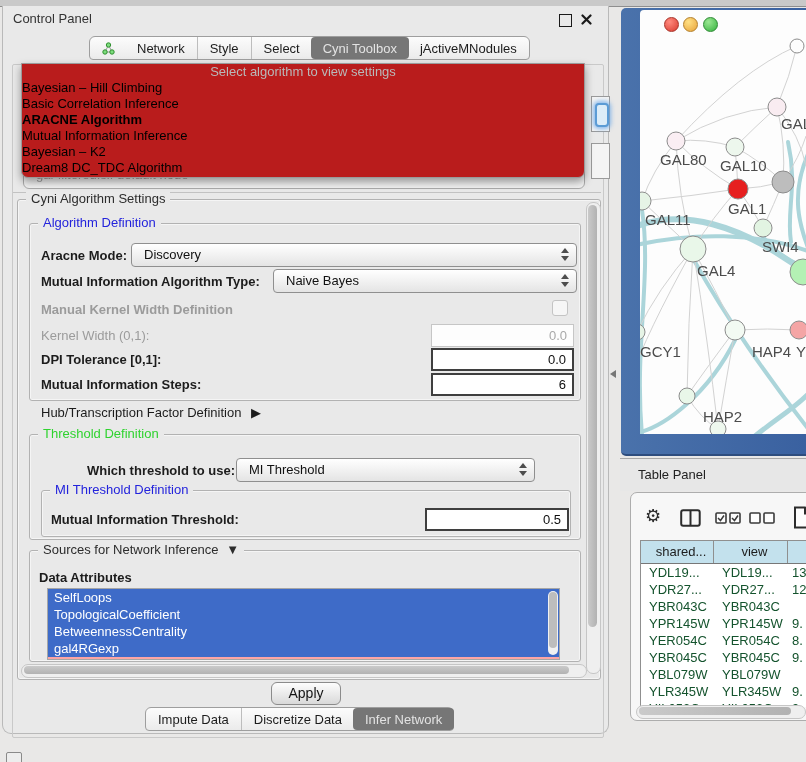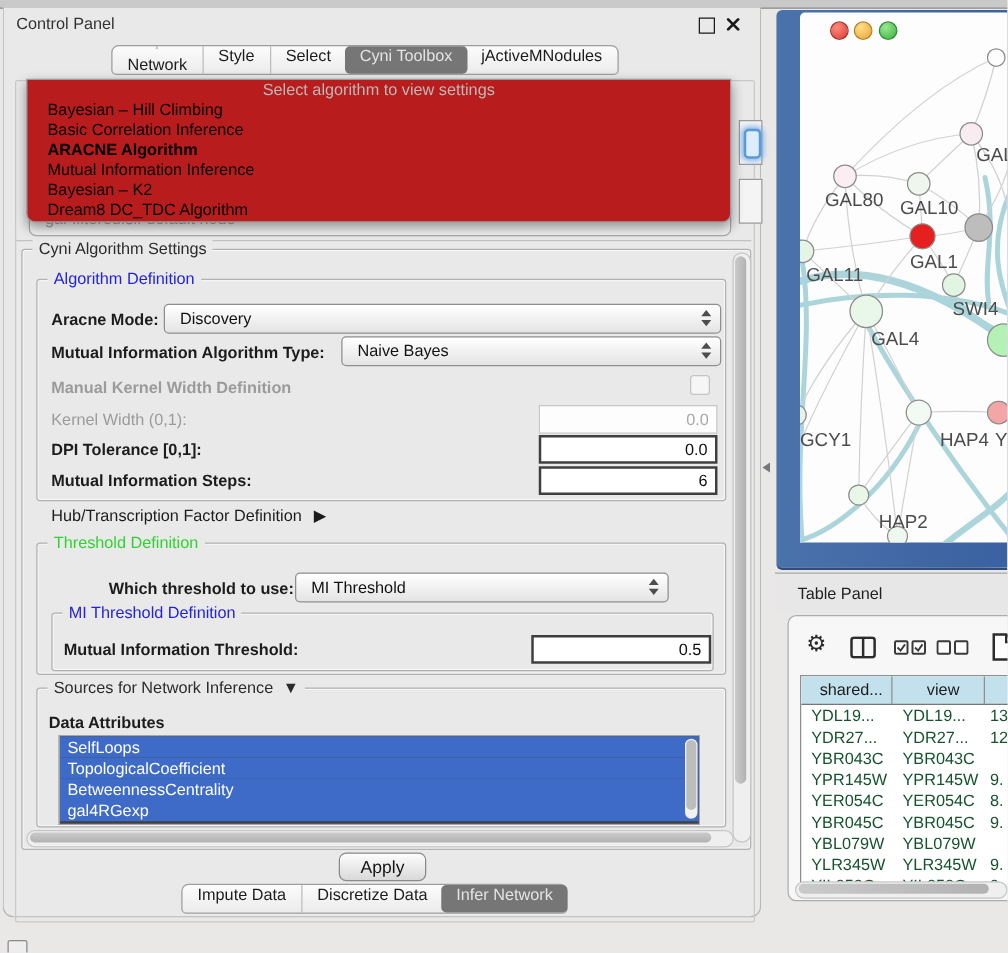--- a/index.html
+++ b/index.html
@@ -18,34 +18,34 @@
     border:1px solid #b9b9b9;border-top:none;border-radius:0 0 9px 9px;}
   #cp-titlebar{left:0;top:0;width:100%;height:26px;}
   #cp-title{left:10px;top:5px;font-size:13px;color:#333;}
   .win-ctl{top:8px;width:11px;height:11px;}
   #float-btn{right:36px;border:1.5px solid #1a1a1a;}
   #close-btn{right:16px;}
 
   
   .tabbar{display:flex;align-items:stretch;height:22px;background:linear-gradient(#fcfcfc,#ebebeb);
     border:1px solid #9e9e9e;border-radius:6px 6px 4px 4px;}
-  .tab{display:flex;align-items:center;gap:5px;padding:0 12px;font-size:13px;color:#1c1c1c;
-    border-left:1px solid #bdbdbd;white-space:nowrap;flex-direction:column;}
+  .tab{display:flex;align-items:center;gap:22px;padding:0 12px;font-size:13px;color:#1c1c1c;
+    border-left:1px solid #bdbdbd;white-space:nowrap;}
   .tab:first-child{border-left:none;}
   .tab.sel{background:#767676;color:#e3e3e3;border-radius:4px;border-left:none;margin:0 -1px;}
   .tab.sel + .tab{border-left:none;}
 
   
   #content-frame{left:9px;top:58px;width:590px;height:672px;border:1px solid #c9c9c9;border-radius:2px;}
   #groove{left:10px;top:186px;width:588px;height:0;border-top:1px solid #c2c2c2;}
 
   
   #algo-popup{left:18px;top:57px;width:562px;height:113px;background:#b91c1c;border:1px solid #9a9a9a;
     border-radius:0 0 7px 7px;box-shadow:0 4px 9px rgba(0,0,0,.38);z-index:30;overflow:hidden;}
-  .popup-row{height:16px;line-height:16px;font-size:13px;padding-left:16px;white-space:nowrap;}
+  .popup-row{height:16px;line-height:16px;font-size:13px;padding-left:0;white-space:nowrap;}
   .popup-hint{color:#b9b9b9;text-align:center;padding-left:0;}
 
   
   .sliver{border:1px solid #9a9a9a;background:#f4f4f4;z-index:5;}
   #focus-btn{left:3px;top:6px;width:10px;height:20px;border:2px solid #5b9bd5;border-radius:4px;
     background:#dcecf8;box-shadow:0 0 4px 2px rgba(106,167,232,.75);}
   #bg-combo{left:20px;top:155px;width:560px;height:26px;border:1px solid #ababab;border-radius:6px;
     background:#f2f2f2;z-index:4;}
   #bg-combo span{display:block;margin:5px 0 0 12px;font-size:13px;color:#a3a3a3;}
 
@@ -63,21 +63,21 @@
   .arrows .up{border-bottom:5px solid #4d4d4d;margin-bottom:3px;}
   .arrows .dn{border-top:5px solid #4d4d4d;}
 
   
   .tfield{background:#fff;border:2px solid #3f3f3f;font-size:13px;color:#0e0e0e;text-align:right;
     padding:0 6px;line-height:19px;height:19px;}
   .tfield.dis{border:1px solid #c6c6c6;color:#a9a9a9;background:#fdfdfd;line-height:21px;height:21px;}
   #mkw-check{width:14px;height:14px;border:1.5px solid #c4c4c4;border-radius:3px;background:#f6f6f6;}
 
   
-  #attr-list{left:44px;top:582px;width:511px;height:70px;background:#404040;border:1px solid #a6a6a6;overflow:hidden;}
+  #attr-list{left:44px;top:582px;width:511px;height:70px;background:#fca5a5;border:1px solid #a6a6a6;overflow:hidden;}
   .attr-item{height:17px;line-height:17px;background:#3e6bc8;color:#fff;font-size:13px;padding-left:6px;}
   #attr-vsb{position:absolute;right:1px;top:2px;width:10px;height:64px;background:#f1f1f1;border-radius:5px;}
   #attr-vsb div{margin:1px;width:8px;height:56px;background:#bdbdbd;border-radius:4px;}
 
   
   .sb-track{background:#efefef;border:1px solid #c6c6c6;border-radius:7px;}
   .sb-thumb{background:linear-gradient(90deg,#cacaca,#b2b2b2);border-radius:5px;}
 
   .btn{background:linear-gradient(#fdfdfd,#d9d9d9);border:1px solid #8b8b8b;border-radius:6px;
     font-size:14px;color:#141414;text-align:center;line-height:21px;}

